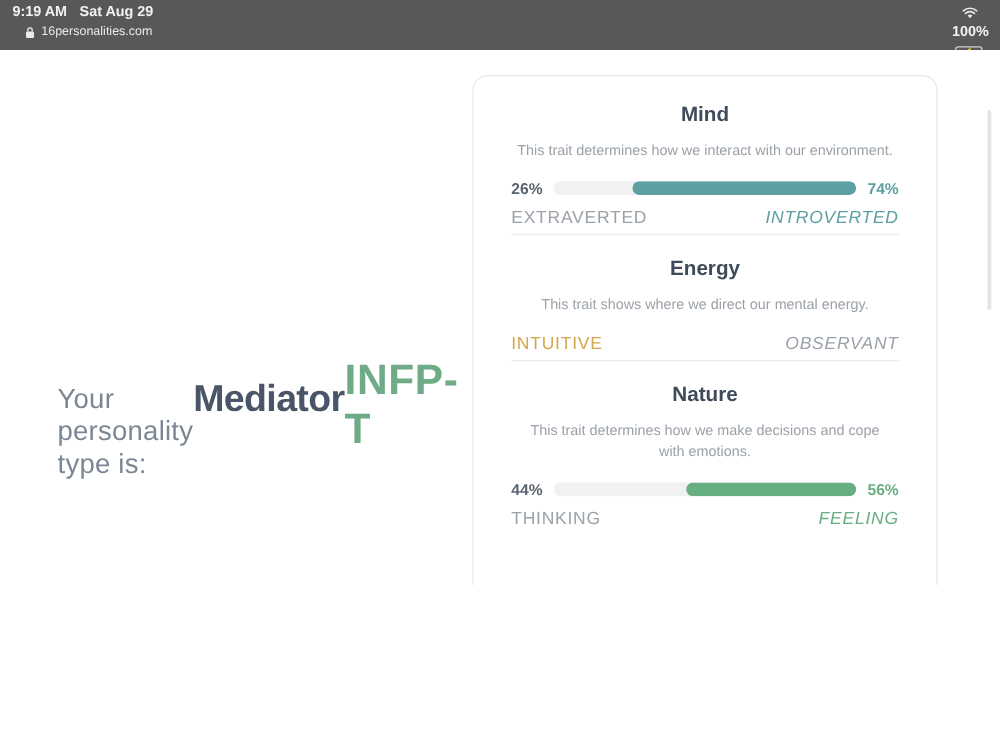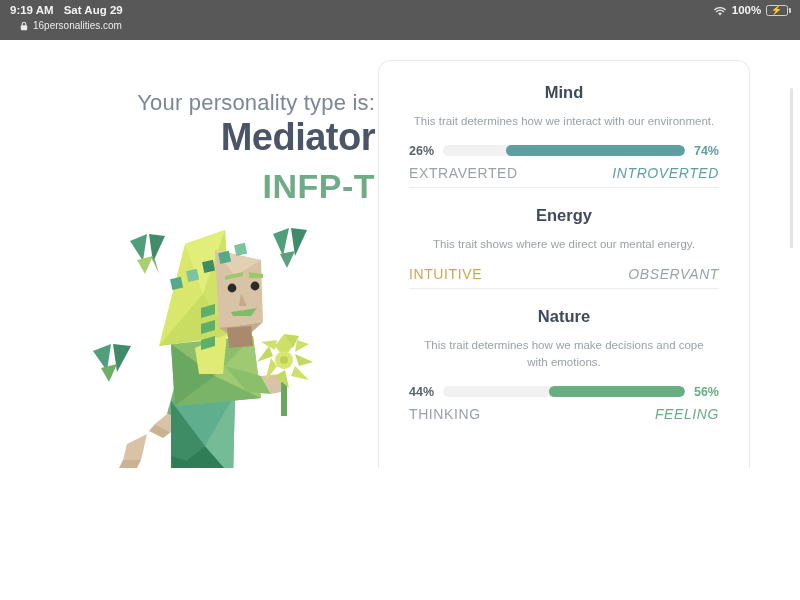--- a/index.html
+++ b/index.html
@@ -11,21 +11,21 @@
   }
   #app { position:relative; width:800px; height:468px; background:#84cc16; overflow:hidden; }
 
   
   .statusbar {
     position:absolute; top:0; left:0; width:800px; height:40px;
     background:#585858; color:#f2f2f2;
     font-size:11.5px; font-weight:bold;
   }
   .sb-left { position:absolute; left:10px; top:4px; display:flex; gap:10px; align-items:center; }
-  .sb-right { position:absolute; right:9px; top:4px; display:flex; gap:5px; align-items:center; }
+  .sb-right { position:absolute; right:9px; top:4px; display:flex; gap:5px; align-items:center;flex-direction:column; }
   .wifi-icon { display:inline-block; width:14px; height:11px; position:relative; top:1px; }
   .batt { display:inline-flex; align-items:center; }
   .batt-body {
     width:22px; height:11px; border:1.2px solid #cfcfcf; border-radius:2.5px;
     padding:1px; position:relative; background:transparent;
   }
   .batt-fill { width:100%; height:100%; background:#4cd15f; border-radius:1px; }
   .batt-bolt {
     position:absolute; left:50%; top:50%; transform:translate(-50%,-50%);
     font-size:9px; color:#3a3a3a; line-height:1;
@@ -44,27 +44,27 @@
   .page { position:absolute; top:40px; left:0; width:800px; height:560px; background:#fff; }
 
   
   .corner-deco {
     position:absolute; right:0; bottom:0; width:120px; height:70px; overflow:hidden;
   }
 
   
   .left-col {
     position:absolute; left:0; top:0; width:375px; height:560px;
-    display:flex; flex-direction:column; align-items:flex-end;padding-left:46px;
+    display:flex; flex-direction:row; align-items:center;padding-left:46px;
   }
   .type-intro {
     margin-top:50px; font-size:22px; color:#7b8795; font-weight:normal; letter-spacing:.2px;
   }
   .type-name {
-    font-size:38px; font-weight:bold; color:#4a5568; letter-spacing:-.5px;
+    font-size:30px; font-weight:bold; color:#4a5568; letter-spacing:-.5px;
   }
   .type-code {
     margin-top:8px; font-size:34px; font-weight:bold; color:#6fab86; letter-spacing:.5px;
   }
   .hero { margin-top:10px; }
 
   
   .card {
     position:absolute; left:378px; top:20px; width:372px; height:580px;
     background:#fff; border:1px solid #e8e8e8; border-radius:12px;

